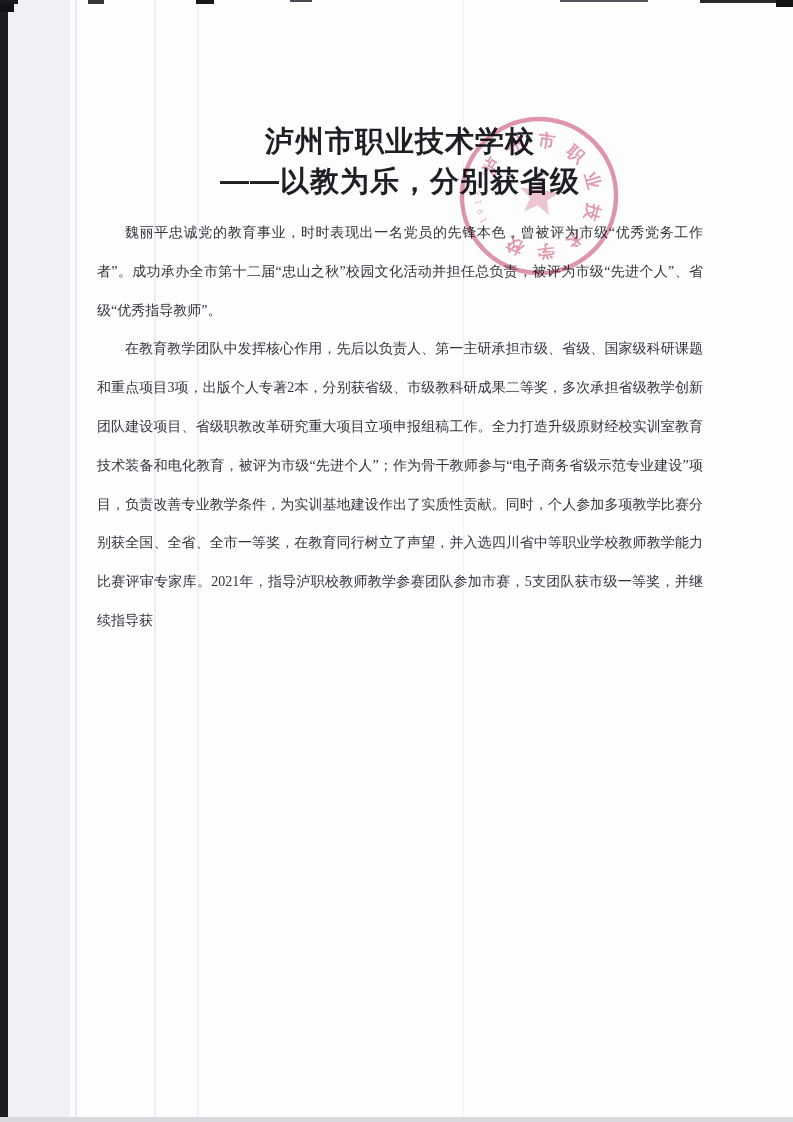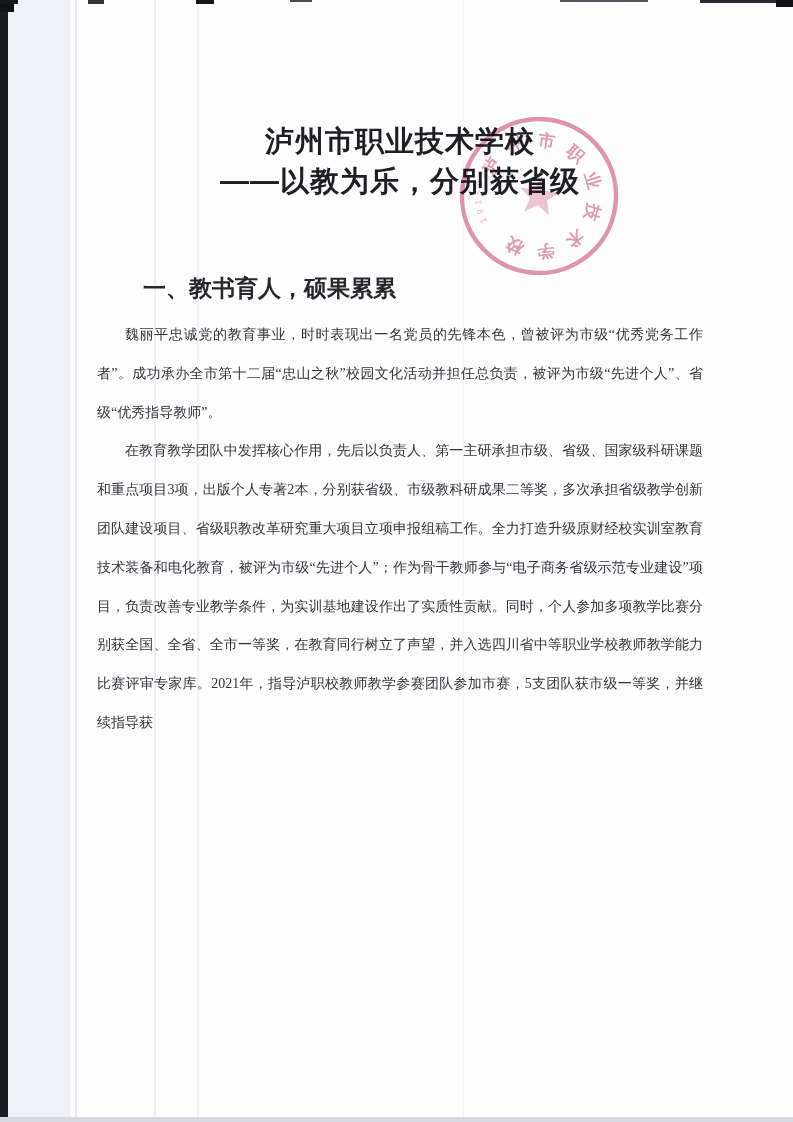--- a/index.html
+++ b/index.html
@@ -72,21 +72,20 @@
   <div class="topmark t5"></div>
   <div class="topmark t6"></div>
   <div class="topmark t7"></div>
   <div class="edge-bottom"></div>
 
   <div class="content">
     <div class="title">
       <div>泸州市职业技术学校</div>
       <div>——以教为乐，分别获省级</div>
     </div>
-    <div class="heading">一、教书育人，硕果累累</div>
     <p class="para first">魏丽平忠诚党的教育事业，时时表现出一名党员的先锋本色，曾被评为市级“优秀党务工作者”。成功承办全市第十二届“忠山之秋”校园文化活动并担任总负责，被评为市级“先进个人”、省级“优秀指导教师”。</p>
     <p class="para">在教育教学团队中发挥核心作用，先后以负责人、第一主研承担市级、省级、国家级科研课题和重点项目3项，出版个人专著2本，分别获省级、市级教科研成果二等奖，多次承担省级教学创新团队建设项目、省级职教改革研究重大项目立项申报组稿工作。全力打造升级原财经校实训室教育技术装备和电化教育，被评为市级“先进个人”；作为骨干教师参与“电子商务省级示范专业建设”项目，负责改善专业教学条件，为实训基地建设作出了实质性贡献。同时，个人参加多项教学比赛分别获全国、全省、全市一等奖，在教育同行树立了声望，并入选四川省中等职业学校教师教学能力比赛评审专家库。2021年，指导泸职校教师教学参赛团队参加市赛，5支团队获市级一等奖，并继续指导获</p>
   </div>
 
   <svg class="stamp" viewBox="0 0 164 164">
     <circle cx="82" cy="82" r="77" fill="none" stroke="#d0607e" stroke-width="4.5" opacity="0.75"></circle>
     <g id="seal-star" opacity="0.4">
       <polygon points="82,62 87.3,75.7 102,76.2 90.5,85.3 94.5,99.5 82,91.3 69.5,99.5 73.5,85.3 62,76.2 76.7,75.7" fill="#d0607e"></polygon>
     </g>
     <g id="seal-ring-chars" font-family="Liberation Sans, DejaVu Sans, sans-serif" font-weight="700" font-size="17" fill="#d0607e" opacity="0.72">

